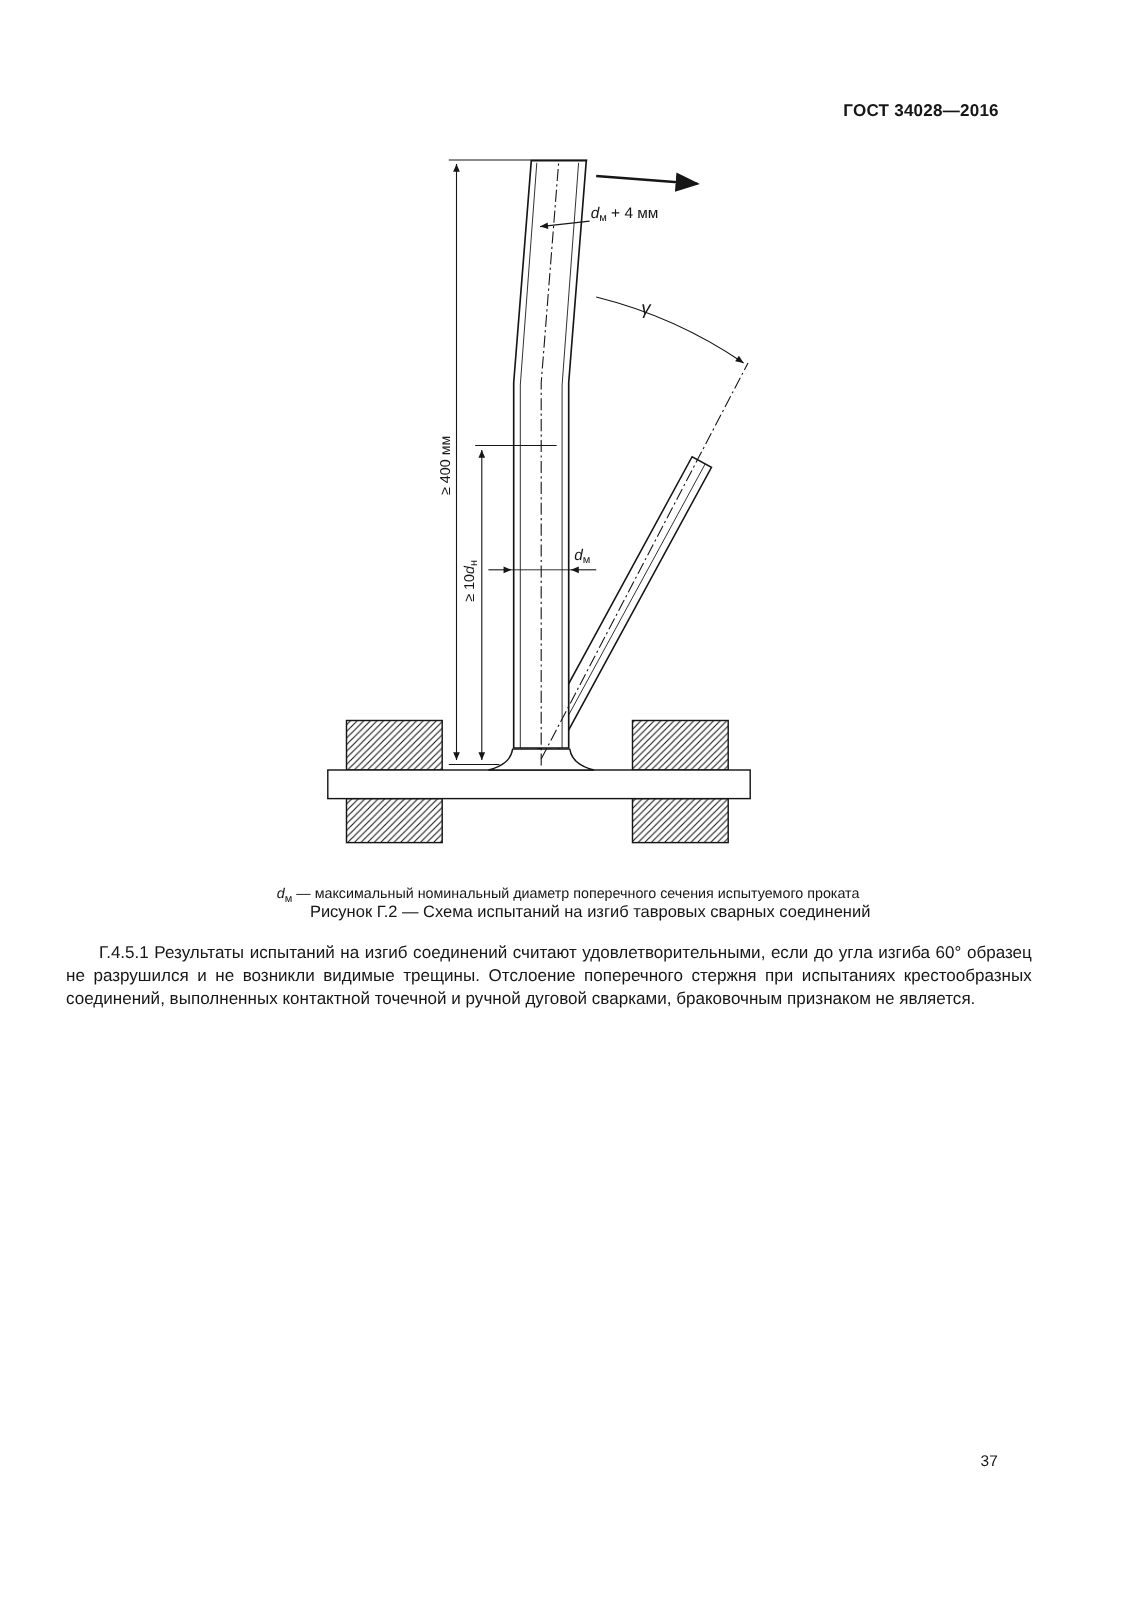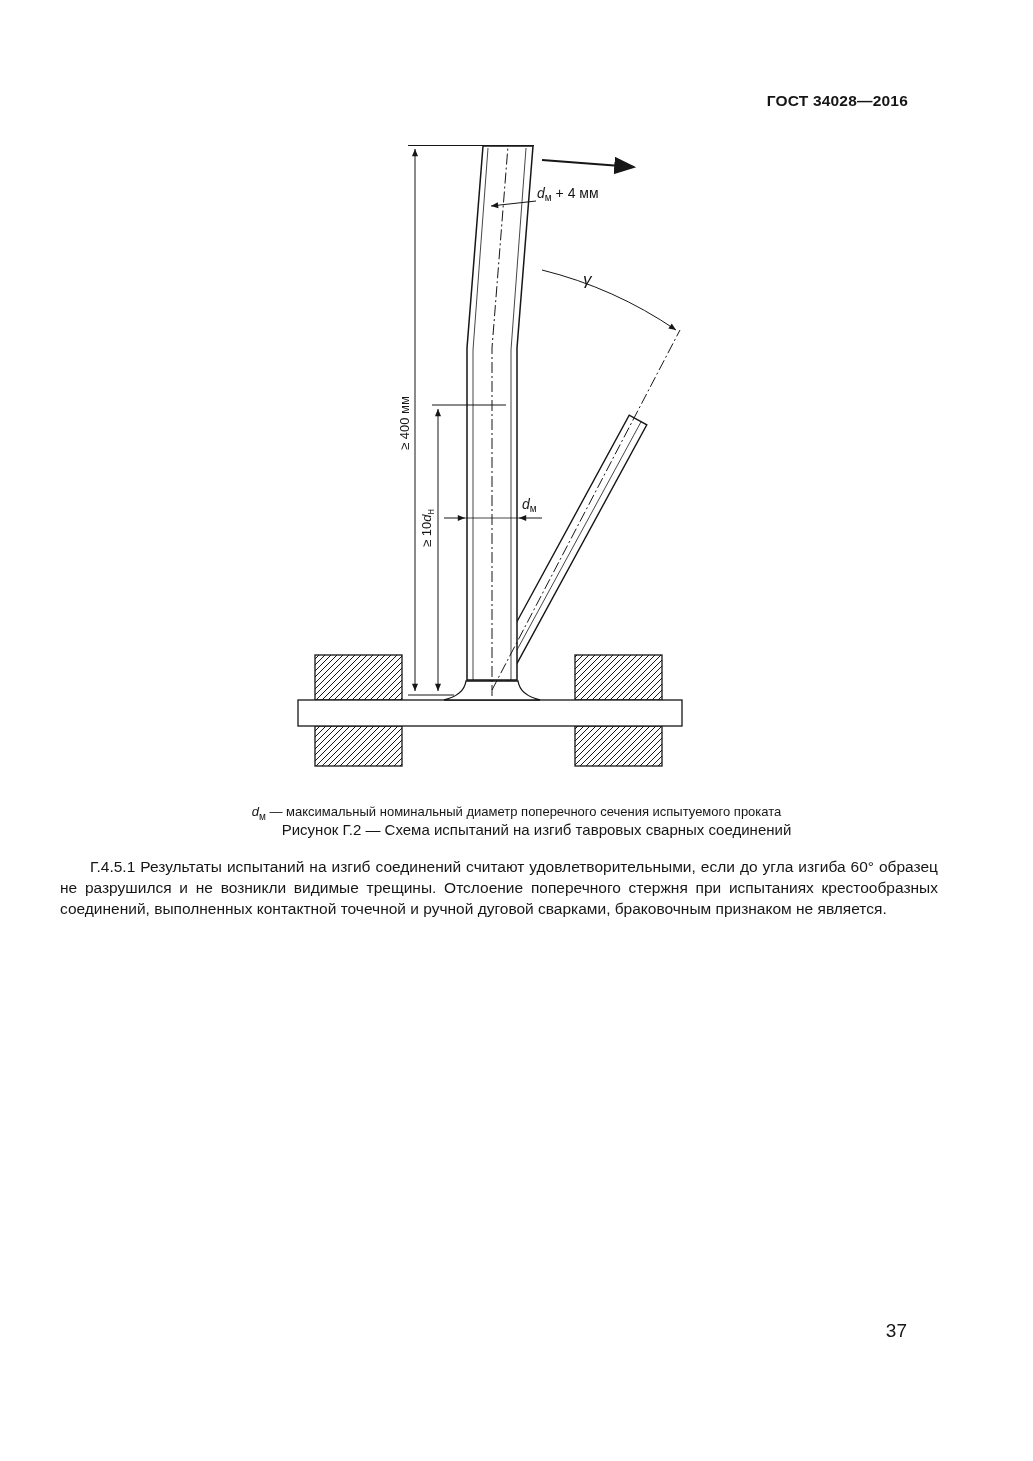--- a/index.html
+++ b/index.html
@@ -28,21 +28,21 @@
   }
   .text-block {
     position:absolute; left:60px; top:856px; width:878px;
   }
   .text-block p {
     margin:0; text-indent:30px; text-align:justify;
     font-size:15.5px; line-height:21px;
   }
   .page-number {
     position:absolute; top:1320px; right:126px;
-    font-size:19px;
+    font-size:14px;
   }
   svg text { fill:#161616; stroke:none; font-family:"Liberation Sans", sans-serif; }
 </style>
 </head>
 <body>
 
 <div class="page">
 
   <div class="doc-header">ГОСТ 34028—2016</div>
 

